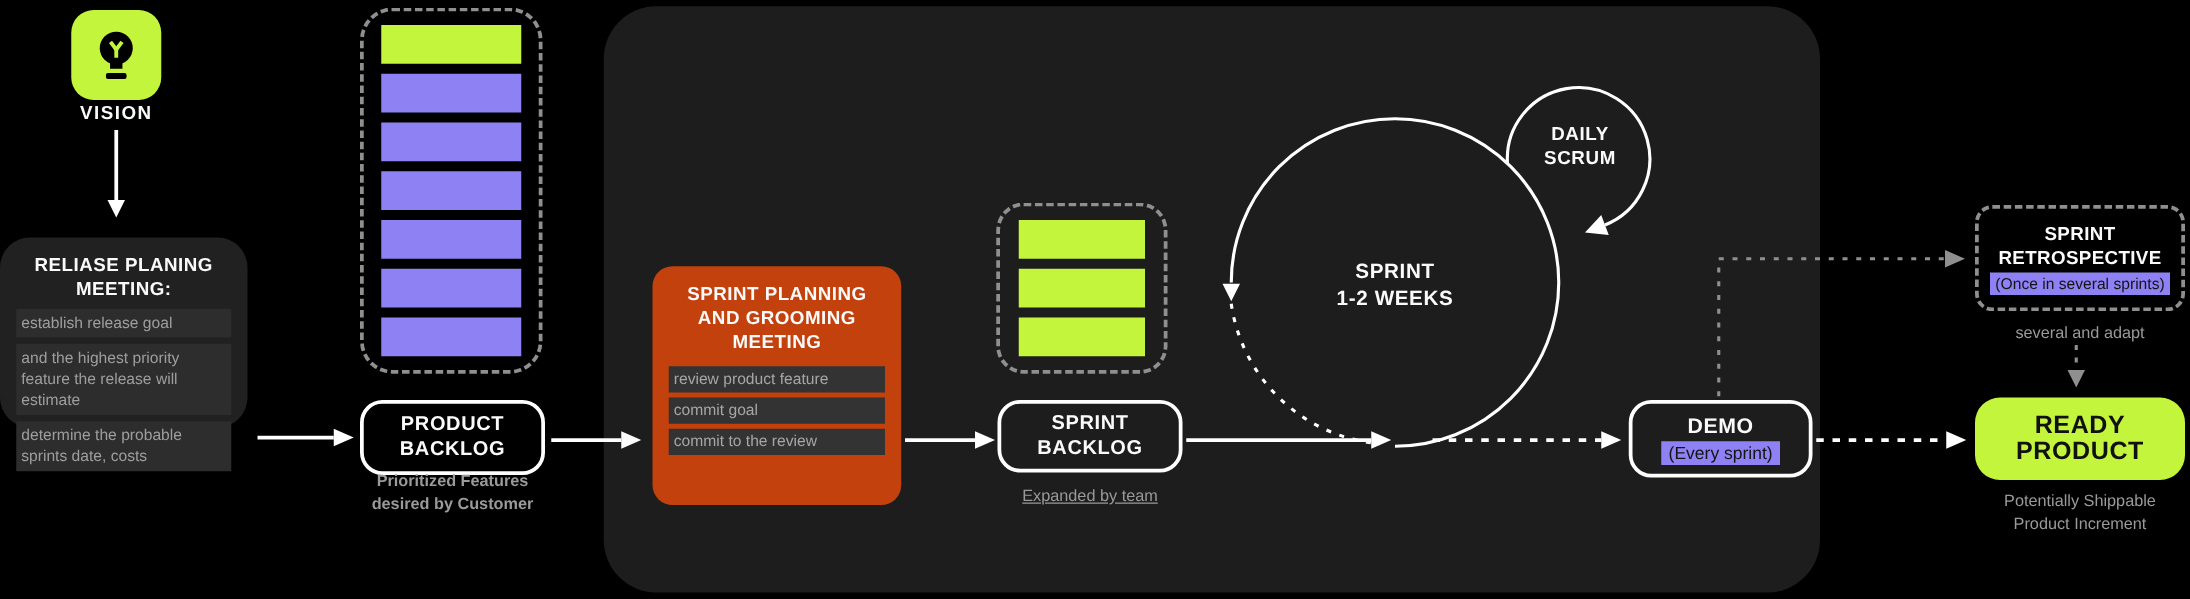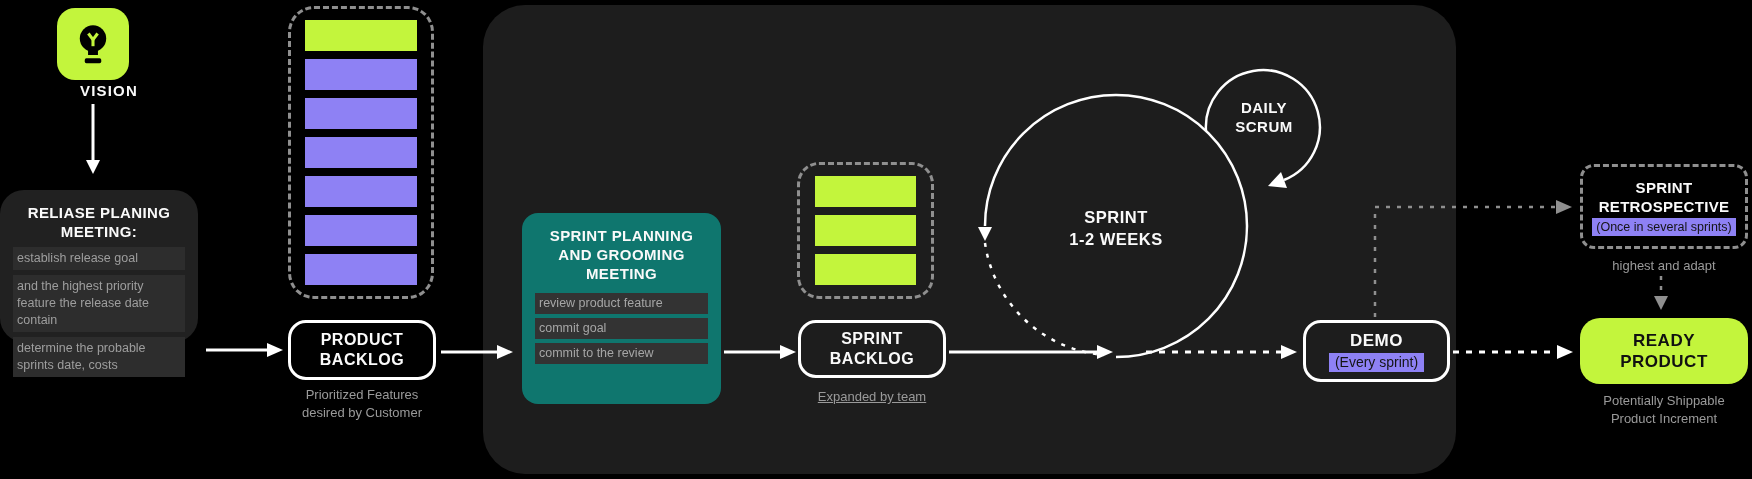--- a/index.html
+++ b/index.html
@@ -9,73 +9,73 @@
   .node{position:absolute;z-index:2;}
   .pre{white-space:pre-line;}
   .center{text-align:center;}
 
   .container{position:absolute;z-index:0;left:483px;top:5px;width:973px;height:469px;
              border-radius:42px;background:var(--container-bg,#1d1d1d);}
   svg.connectors{position:absolute;z-index:1;left:0;top:0;}
 
   .vision-icon{left:57px;top:8px;width:72px;height:72px;border-radius:18px;
                background:var(--lime);display:flex;align-items:center;justify-content:center;}
-  .vision-label{left:39px;top:82px;width:140px;color:#fafafa;font-size:15px;font-weight:bold;
+  .vision-label{left:23px;top:82px;width:140px;color:#fafafa;font-size:15px;font-weight:bold;
                 letter-spacing:1.2px;}
 
   .panel{background:var(--box-bg,#212121);border-radius:24px;}
   .panel .ptitle{color:#fafafa;font-weight:bold;letter-spacing:.4px;text-align:center;}
   .pitem{background:var(--box-item-bg,#2d2d2d);color:#9e9e9e;
          font-size:12.5px;line-height:17px;padding:3px 4px;margin-top:5px;}
 
   .release-box{left:0;top:190px;width:198px;height:152px;padding:13px 13px 0 13px;}
   .release-box .ptitle{font-size:15px;line-height:19px;margin-bottom:6px;}
 
   .planning-box{left:522px;top:213px;width:199px;height:191px;border-radius:16px;
-                background:#0f766e;padding:13px 13px 0 13px;}
+                background:#c2410c;padding:13px 13px 0 13px;}
   .planning-box .ptitle{font-size:15px;line-height:19px;margin-bottom:10px;}
   .planning-box .pitem{background:#333333;color:#a6a6a6;margin-top:4px;padding:2px 4px;}
 
   .stack{border:3px dashed var(--dash-gray);background:transparent;}
   .pb-stack{left:288px;top:6px;width:146px;height:293px;border-radius:26px;padding:11px 14px;}
   .sb-stack{left:797px;top:162px;width:137px;height:137px;border-radius:22px;padding:11px 15px;}
   .bar{height:31px;margin-bottom:8px;}
   .bar:last-child{margin-bottom:0;}
   .bar.green{background:var(--lime);}
   .bar.purple{background:var(--purple);}
 
   .obutton{border:3px solid #fff;border-radius:18px;display:flex;flex-direction:column;
            align-items:center;justify-content:center;color:#fafafa;font-weight:bold;
            font-size:16px;line-height:20px;letter-spacing:.5px;text-align:center;}
   .pb-button{left:288px;top:320px;width:148px;height:60px;}
   .sb-button{left:798px;top:320px;width:148px;height:58px;}
   .demo-button{left:1303px;top:320px;width:147px;height:62px;font-size:17px;}
 
   .caption{color:var(--caption-gray);font-size:13px;line-height:18px;}
-  .pb-caption{left:272px;top:386px;width:180px;}
+  .pb-caption{left:272px;top:376px;width:180px;font-weight:bold;}
   .sb-caption{left:782px;top:388px;width:180px;text-decoration:underline;}
 
   .cycle-label{left:1036px;top:206px;width:160px;color:#fafafa;font-weight:bold;
                font-size:16.5px;line-height:22px;letter-spacing:.5px;}
   .daily-label{left:1214px;top:98px;width:100px;color:#fafafa;font-weight:bold;
                font-size:15px;line-height:19px;letter-spacing:.5px;}
 
   .badge{background:var(--purple);color:#141414;font-weight:normal;}
   .demo-badge{font-size:14px;line-height:19px;padding:0 6px;margin-top:2px;letter-spacing:0;}
 
   .retro-box{left:1580px;top:164px;width:168px;height:85px;border-radius:14px;
              border:3px dashed var(--dash-gray);display:flex;flex-direction:column;
              align-items:center;justify-content:center;}
   .retro-title{color:#fafafa;font-weight:bold;font-size:15px;line-height:19px;
                letter-spacing:.3px;text-align:center;}
   .retro-badge{font-size:12.5px;line-height:18px;padding:0 4px;margin-top:2px;}
   .retro-note{left:1580px;top:257px;width:168px;}
 
   .ready-button{left:1580px;top:318px;width:168px;height:66px;border-radius:20px;
-                background:var(--lime);color:#111;font-weight:bold;font-size:17px;
+                background:var(--lime);color:#111;font-weight:bold;font-size:20px;
                 line-height:21px;letter-spacing:.5px;display:flex;align-items:center;
                 justify-content:center;text-align:center;}
   .ready-caption{left:1570px;top:392px;width:188px;}
 </style>
 </head>
 <body>
 
 <div class="stage">
 
   <div class="container"></div>
@@ -146,21 +146,21 @@
       <rect x="15.5" y="25.5" width="9" height="4.5" fill="#000"></rect>
       <rect x="12.5" y="33" width="15" height="4.5" rx="1.5" fill="#000"></rect>
     </svg>
   </div>
   <div class="node vision-label center">VISION</div>
 
   <div class="node panel release-box">
     <div class="ptitle pre">RELIASE PLANING
 MEETING:</div>
     <div class="pitem">establish release goal</div>
-    <div class="pitem">and the highest priority feature the release date contain</div>
+    <div class="pitem">and the highest priority feature the release will estimate</div>
     <div class="pitem">determine the probable sprints date, costs</div>
   </div>
 
   <div class="node stack pb-stack">
       <div class="bar green"></div>
       <div class="bar purple"></div>
       <div class="bar purple"></div>
       <div class="bar purple"></div>
       <div class="bar purple"></div>
       <div class="bar purple"></div>
@@ -197,20 +197,20 @@
   <div class="node obutton demo-button">
     <span>DEMO</span>
     <span class="badge demo-badge">(Every sprint)</span>
   </div>
 
   <div class="node retro-box">
     <div class="retro-title pre">SPRINT
 RETROSPECTIVE</div>
     <div class="badge retro-badge">(Once in several sprints)</div>
   </div>
-  <div class="node caption retro-note center">highest and adapt</div>
+  <div class="node caption retro-note center">several and adapt</div>
 
   <div class="node ready-button pre">READY
 PRODUCT</div>
   <div class="node caption ready-caption center pre">Potentially Shippable
 Product Increment</div>
 
 </div>
 
 </body></html>

